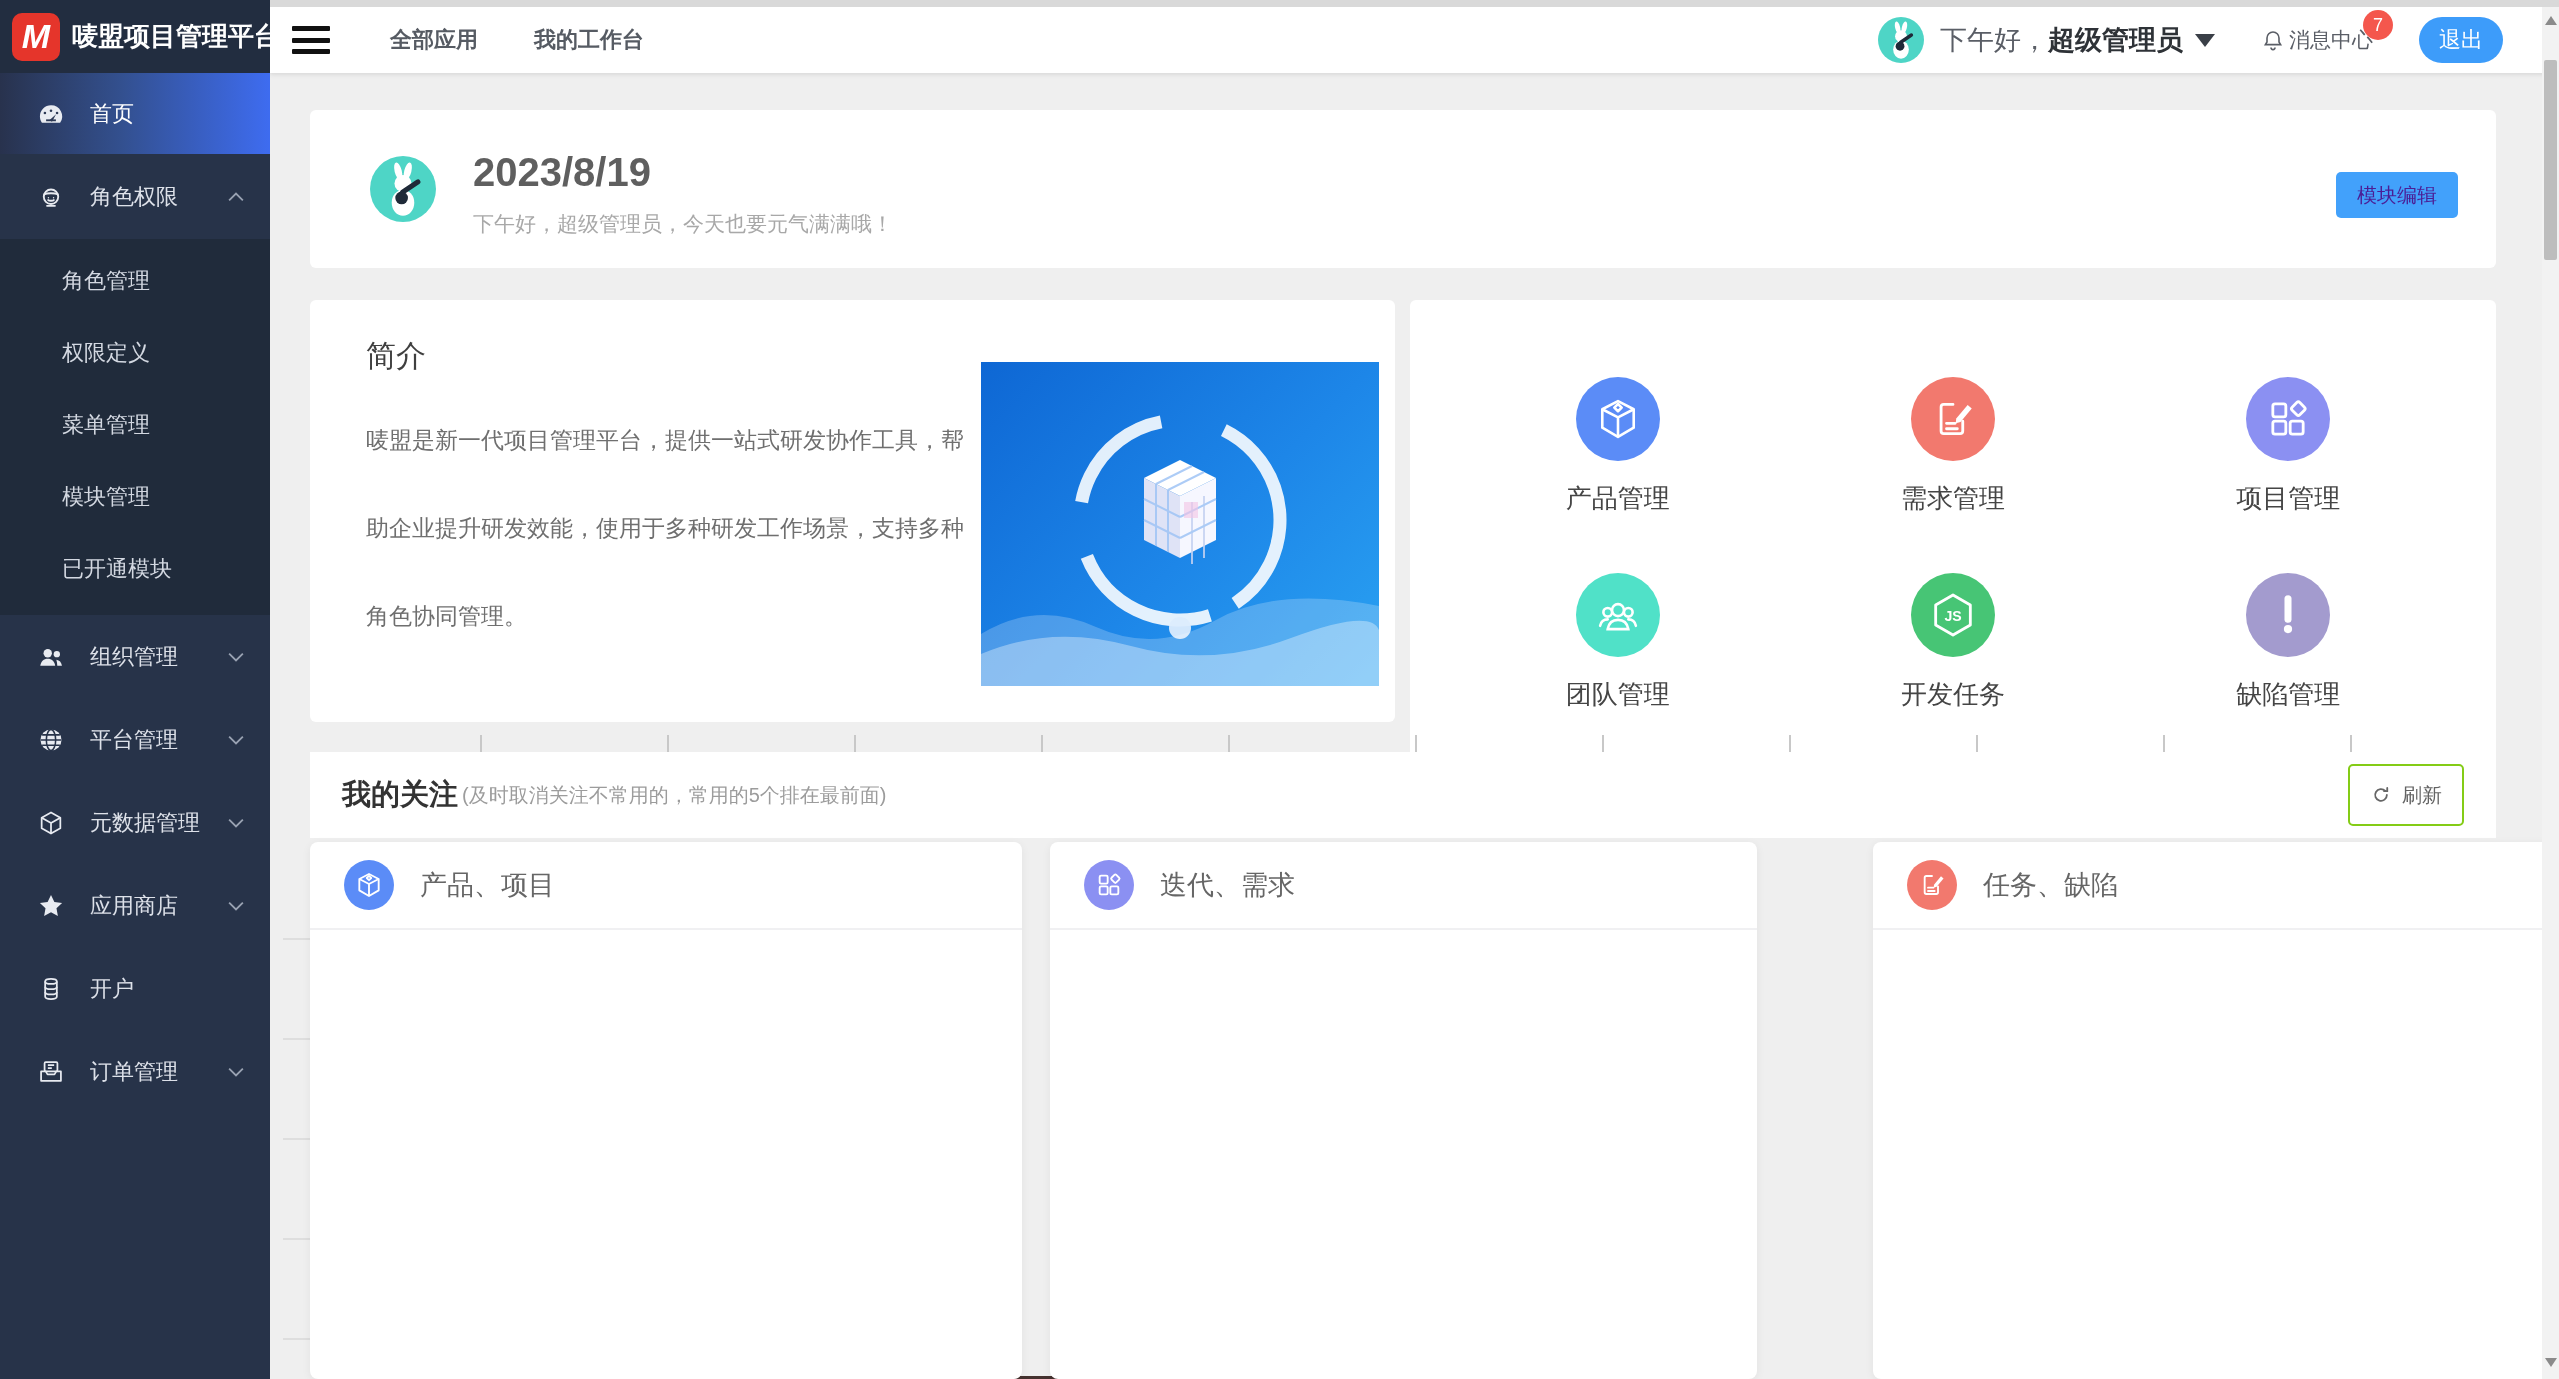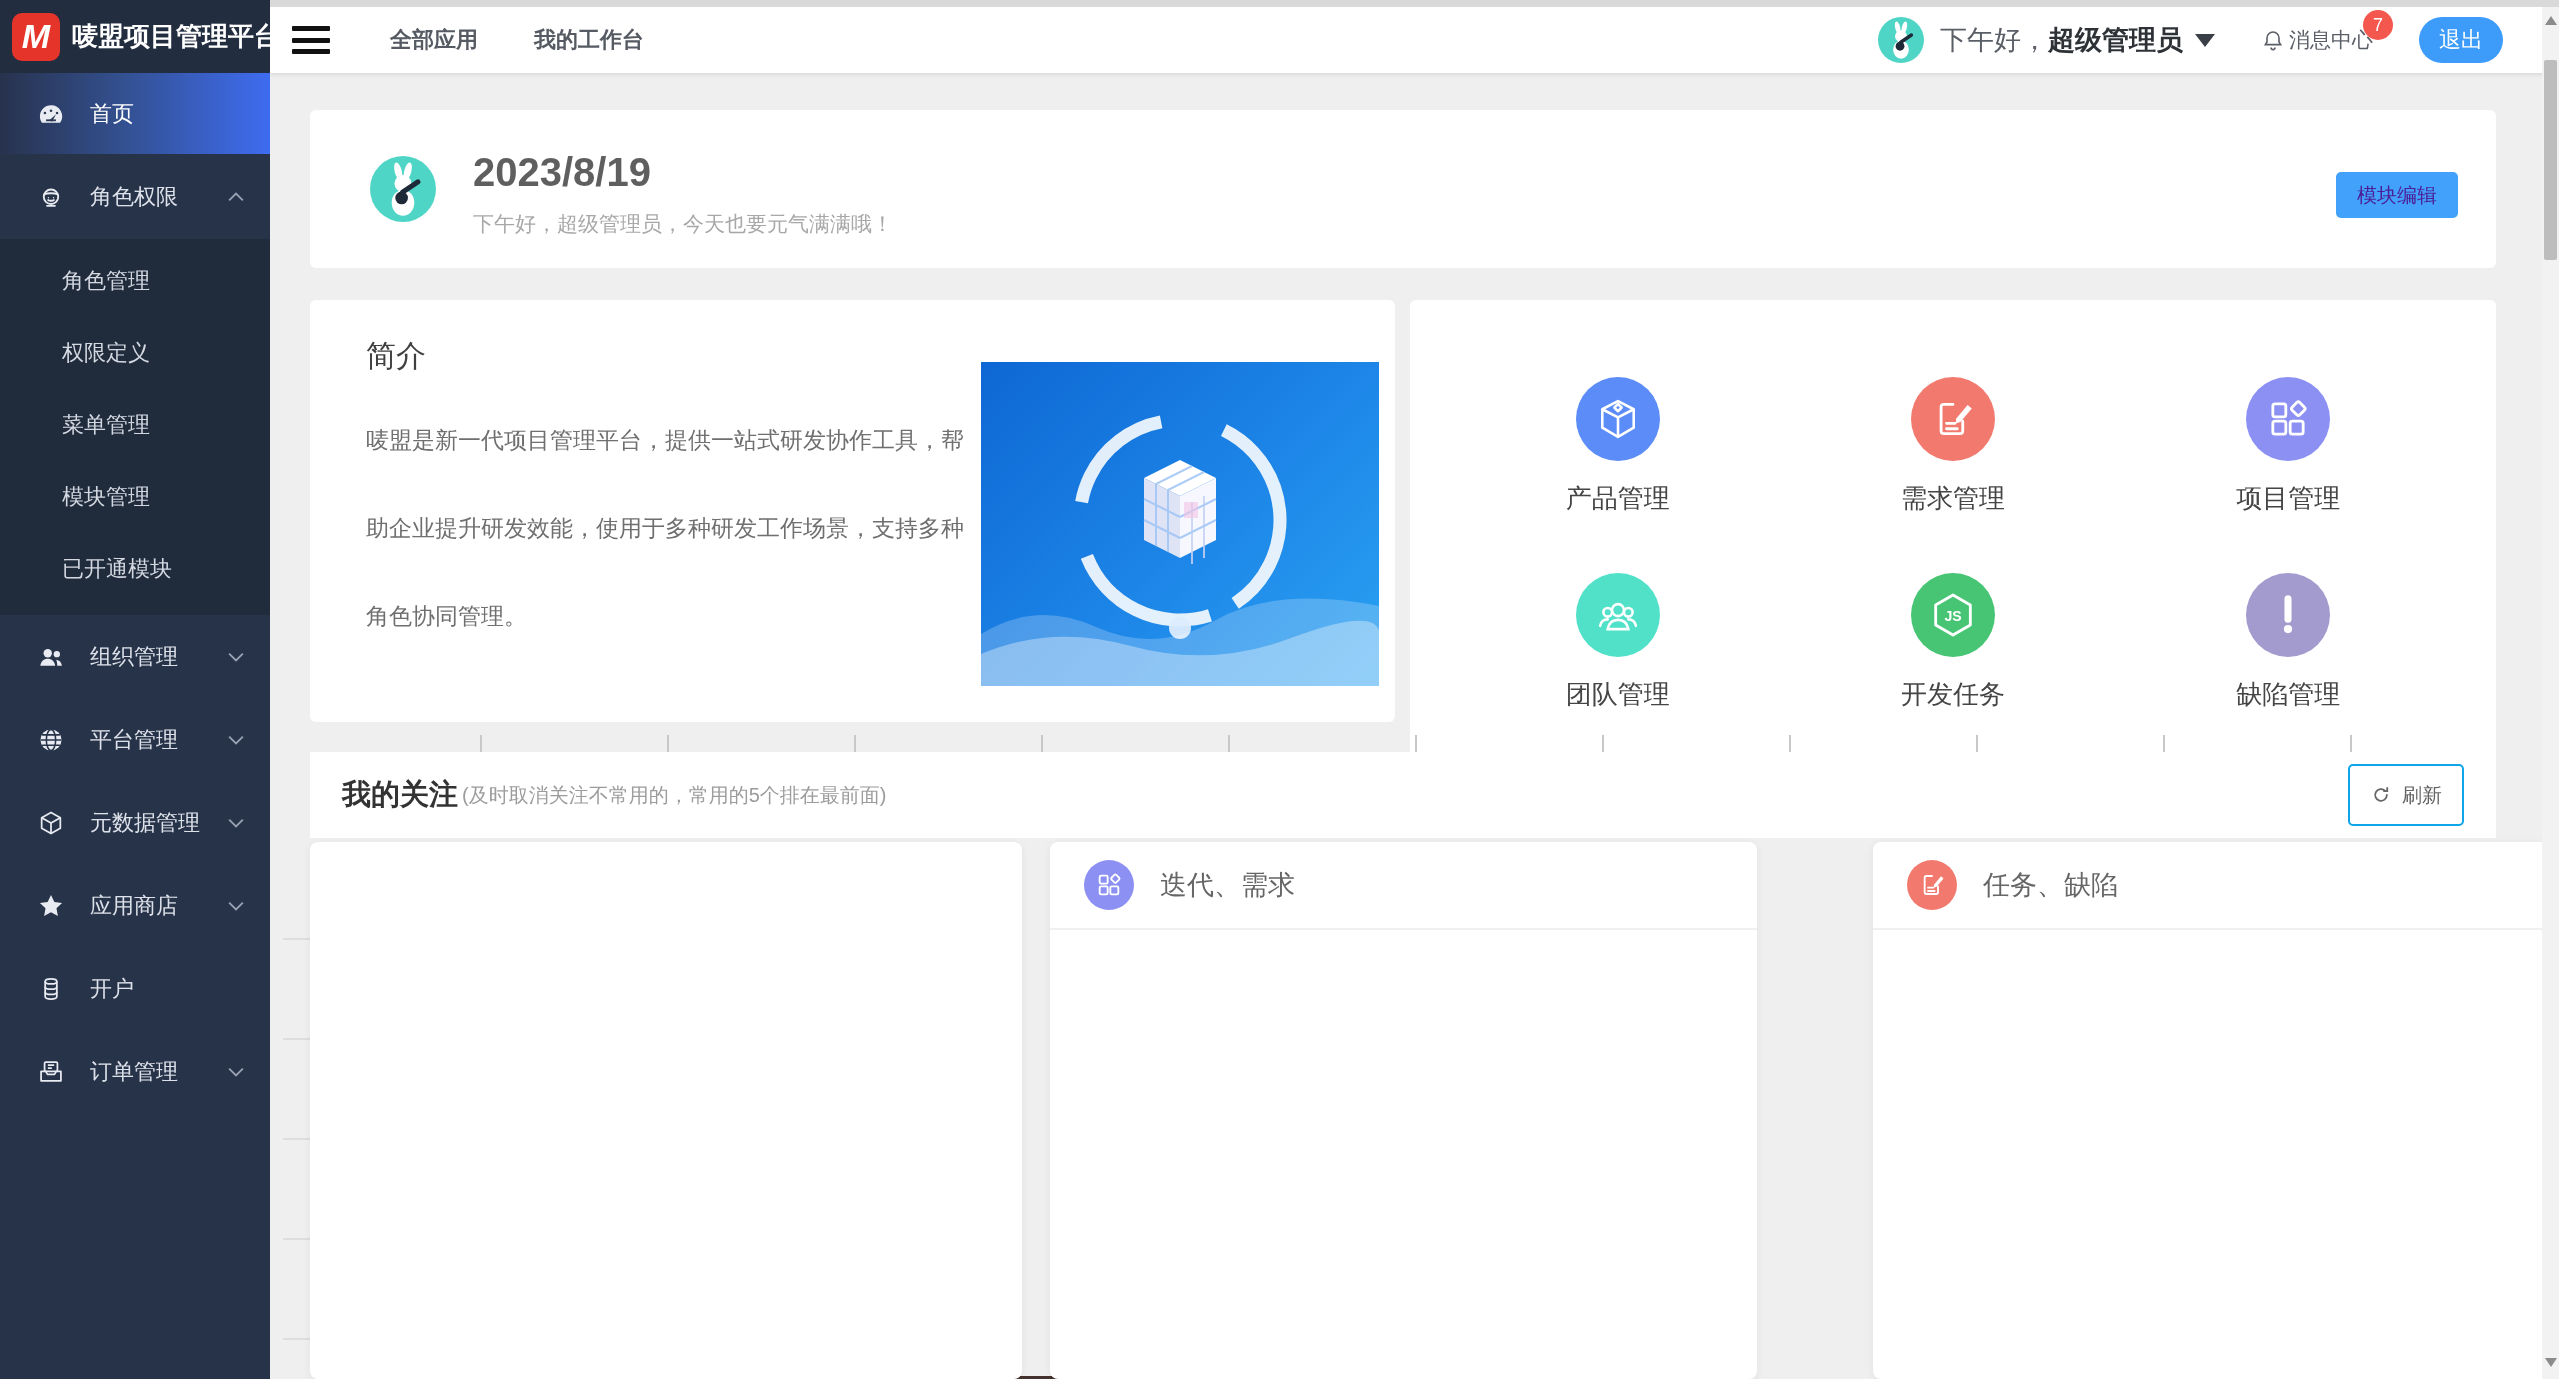--- a/index.html
+++ b/index.html
@@ -71,21 +71,21 @@
 
   
   .ticks { position:absolute; left:480px; top:735px; width:1880px; height:17px; background:repeating-linear-gradient(to right,#c8c8c8 0 2px,transparent 2px 187px); }
   .gutterlines { position:absolute; left:283px; top:938px; width:27px; height:441px; background:repeating-linear-gradient(to bottom,#dedede 0 2px,transparent 2px 100px); }
   .bottom-line { position:absolute; left:455px; top:1376px; width:685px; height:3px; background:#45322f; }
 
   
   .follow-strip { left:310px; top:752px; width:2186px; height:86px; border-radius:0; display:flex; align-items:center; padding:0 32px; }
   .follow-title { font-size:29px; font-weight:bold; color:#333; }
   .follow-note { font-size:20px; color:#9c9c9c; margin-left:4px; }
-  .refresh-btn { margin-left:auto; height:62px; padding:0 20px; background:#fff; border:2px solid #0ea5e9; border-radius:5px; display:flex; align-items:center; gap:10px; color:#636363; font-size:20px; cursor:pointer; }
+  .refresh-btn { margin-left:auto; height:62px; padding:0 20px; background:#fff; border:2px solid #84cc16; border-radius:5px; display:flex; align-items:center; gap:10px; color:#636363; font-size:20px; cursor:pointer; }
   .refresh-btn svg { width:22px; height:22px; }
 
   .follow-card { top:842px; height:537px; border-radius:8px; box-shadow:0 2px 10px rgba(0,0,0,.06); }
   .fc1 { left:310px; width:712px; }
   .fc2 { left:1050px; width:707px; }
   .fc3 { left:1873px; width:705px; }
   .fc-head { height:88px; border-bottom:2px solid #f0f0f2; display:flex; align-items:center; padding:0 34px; gap:26px; }
   .fc-icon { width:50px; height:50px; border-radius:50%; display:flex; align-items:center; justify-content:center; }
   .fc-icon svg { width:32px; height:32px; }
   .fc-title { font-size:27px; color:#666; }
@@ -405,20 +405,30 @@
     <button class="refresh-btn">
       <svg viewBox="0 0 24 24" fill="none" stroke="#666" stroke-width="2" stroke-linecap="round">
           <path d="M18.4 12a6.4 6.4 0 1 1-1.8-4.5"></path>
           <path d="M18.8 4.4v3.4h-3.4"></path>
         </svg>
       <span>刷新</span>
     </button>
   </section>
 
   <section class="card follow-card fc1">
+    <div class="fc-head">
+      <div class="fc-icon c-blue">
+        <svg viewBox="0 0 48 48" fill="none" stroke="#fff" stroke-width="2.8" stroke-linejoin="round">
+            <path d="M24 7.5L38.5 15v17L24 40.5 9.5 32V15z"></path>
+            <path d="M9.5 15L24 22.5 38.5 15M24 22.5v18"></path>
+            <path d="M24 10.2l3.4 3.3-3.4 3.3-3.4-3.3z"></path>
+          </svg>
+      </div>
+      <span class="fc-title">产品、项目</span>
+    </div>
     <div class="fc-body"></div>
   </section>
 
   <section class="card follow-card fc2">
     <div class="fc-head">
       <div class="fc-icon c-purple">
         <svg viewBox="0 0 48 48" fill="none" stroke="#fff" stroke-width="2.8" stroke-linejoin="round">
             <rect x="10" y="10" width="12" height="12" rx="2"></rect>
             <rect x="28.5" y="9.5" width="10" height="10" rx="2" transform="rotate(45 33.5 14.5)"></rect>
             <rect x="10" y="26" width="12" height="12" rx="2"></rect>

